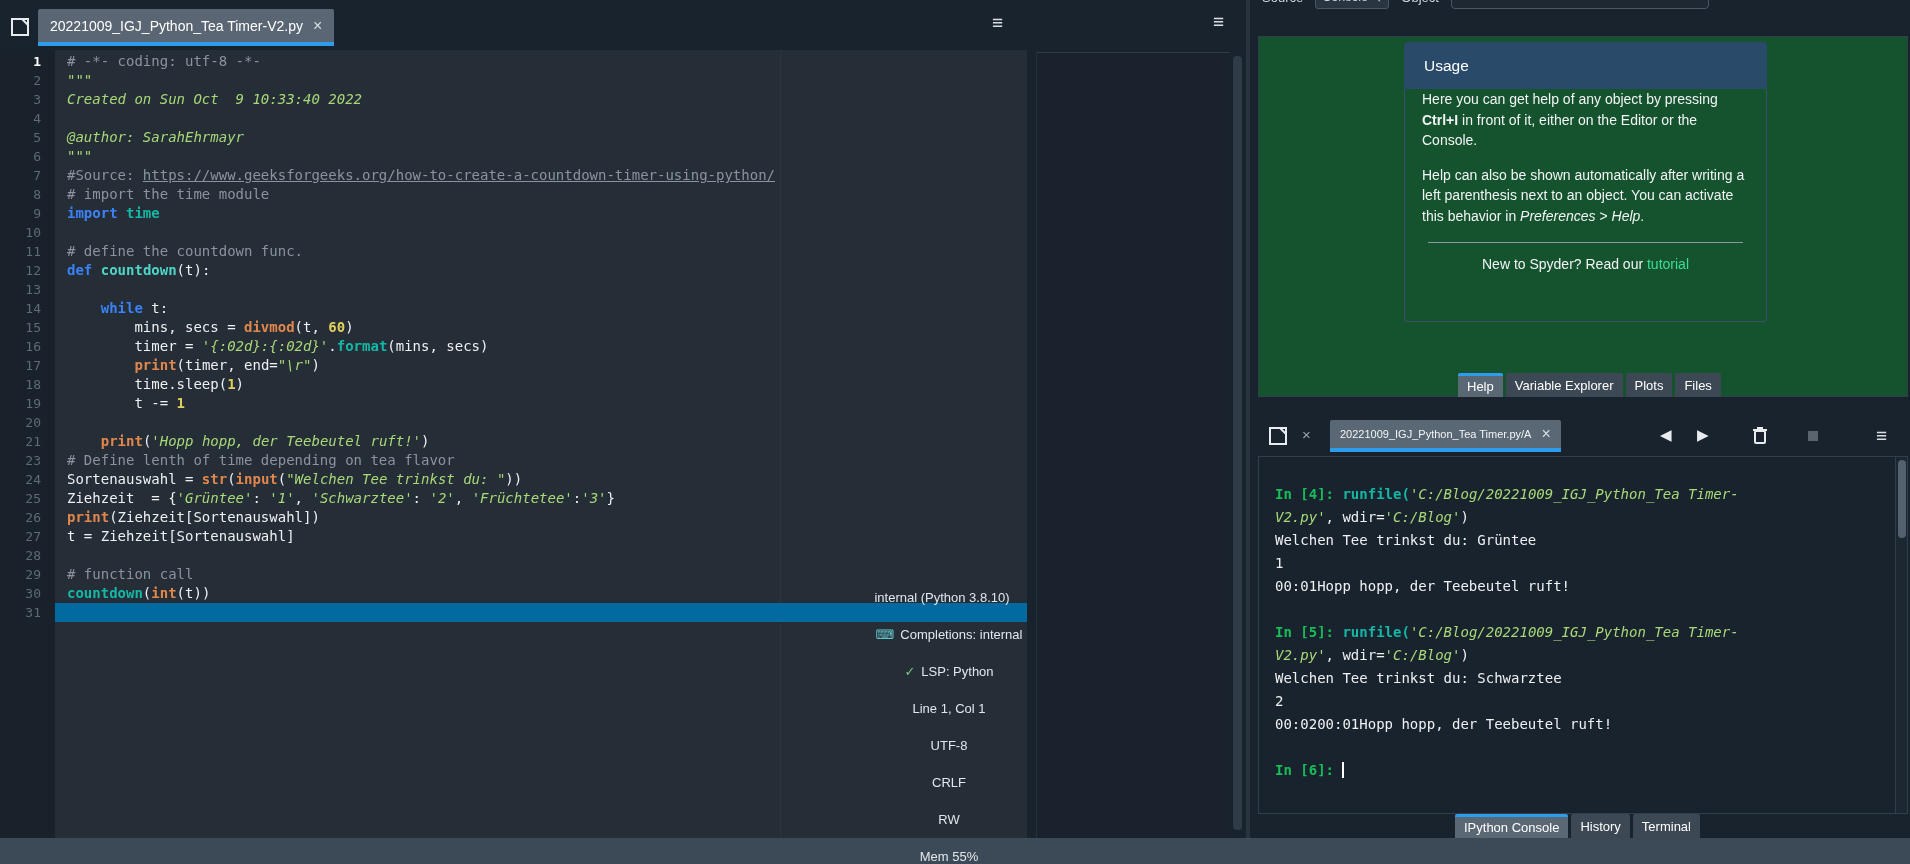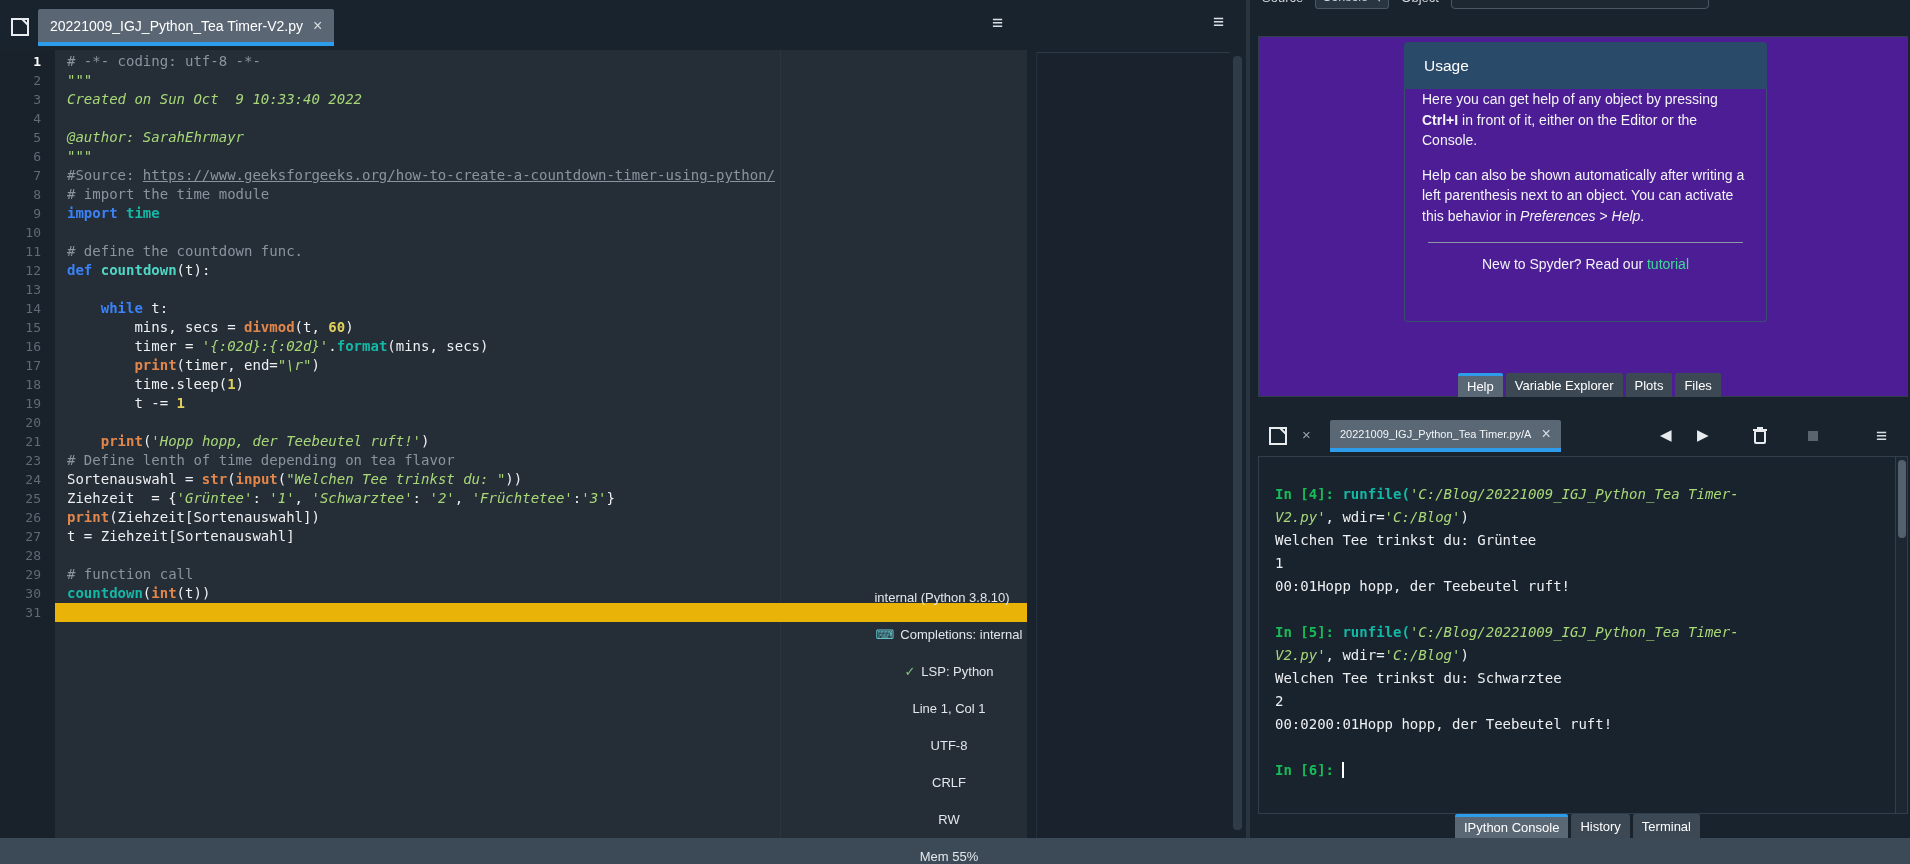--- a/index.html
+++ b/index.html
@@ -15,21 +15,21 @@
   #ed-tab .ttl{color:#ffffff;font-size:14px;white-space:nowrap;}
   .x-glyph{color:#d7dde2;font-size:16px;line-height:1;}
   .menu-glyph{color:#d7dde2;font-size:19px;font-weight:bold;line-height:1;letter-spacing:0;}
   #ed-menu{position:absolute;left:992px;top:13px;}
 
   #ed-body{position:absolute;left:0;top:50px;width:1027px;height:788px;background:#252d37;overflow:hidden;}
   #gutter-bg{position:absolute;left:0;top:0;width:55px;height:100%;background:#19212b;}
   #ruler{position:absolute;left:780px;top:0;width:1px;height:100%;background:#2b3540;}
   #code-rows{position:absolute;left:0;top:2px;width:100%;}
   .ed-row{display:flex;height:19px;line-height:19px;font-family:"DejaVu Sans Mono", monospace;font-size:14px;}
-  .ed-row.hl{background:#eab308;}
+  .ed-row.hl{background:#0369a1;}
   .ed-row.hl .ln-cell{background:#19212b;}
   .ln-cell{width:55px;flex:0 0 55px;text-align:right;padding-right:14px;color:#5f6a76;font-size:13px;}
   .ln-cell.cur{color:#ffffff;font-weight:bold;}
   .cd{white-space:pre;padding-left:12px;}
 
   .sg-c{color:#8b949e;}
   .sg-u{color:#8b949e;text-decoration:underline;}
   .sg-d,.sg-s{color:#a8d878;font-style:italic;}
   .sg-k{color:#3b82f6;font-weight:bold;}
   .sg-b{color:#e2874c;font-weight:bold;}
@@ -49,21 +49,21 @@
 
   
   #right-col{position:absolute;left:1252px;top:0;width:658px;height:838px;background:#19232d;}
   #rc-header{position:absolute;left:10px;top:-15px;height:24px;display:flex;align-items:center;gap:12px;}
   .rc-label{color:#d0d5da;font-size:13px;}
   .rc-select{height:23px;min-width:74px;border:1px solid #4a5866;background:#2a3542;border-radius:3px;
     color:#d0d5da;font-size:12.5px;display:flex;align-items:center;padding:0 6px;gap:8px;}
   .rc-combo{height:23px;width:258px;border:1px solid #4a5866;background:#1e2833;border-radius:4px;}
 
   #help-frame{position:absolute;left:6px;right:2px;top:36px;height:361px;
-    border:1px solid #313f4c;background:#4c1d95;}
+    border:1px solid #313f4c;background:#14532d;}
   #usage-card{position:absolute;left:145px;top:5px;width:363px;height:280px;}
   #usage-head{height:47px;background:#2a4a6a;border-radius:4px 4px 0 0;display:flex;align-items:center;
     padding-left:20px;color:#ffffff;font-size:15.5px;}
   #usage-body{height:233px;border:1px solid #3a506a;border-top:none;border-radius:0 0 4px 4px;
     padding:0 17px 0 17px;color:#f2f4f6;font-size:14px;line-height:20.5px;}
   #usage-body p{margin:0 0 14px 0;}
   .sg-t{font-style:normal;}
   .sg-bd{font-weight:bold;}
   .sg-i{font-style:italic;}
   .sg-l{color:#3ddc97;}

